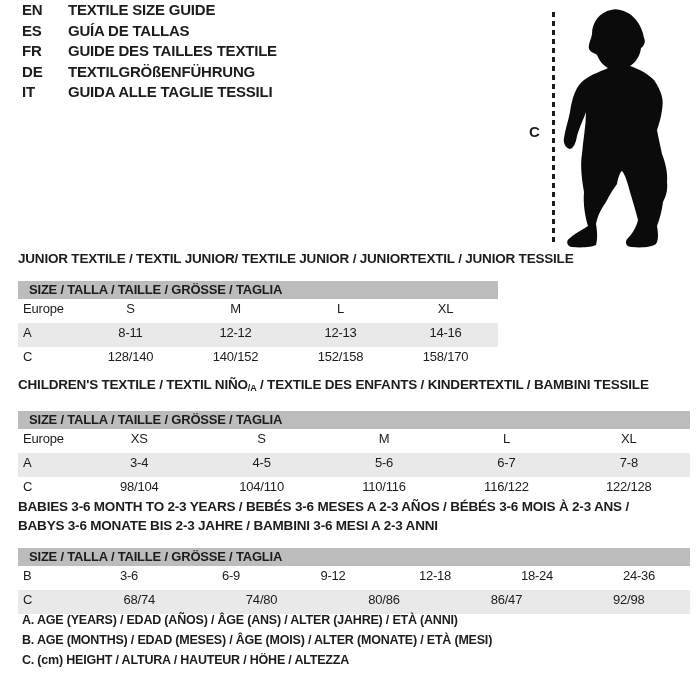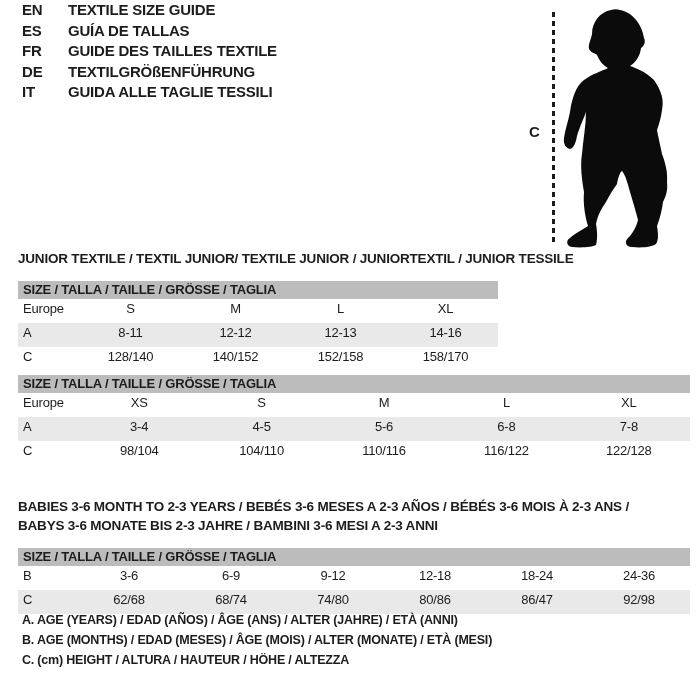--- a/index.html
+++ b/index.html
@@ -32,21 +32,21 @@
   #sections .section:nth-child(1) { top:249px; }
   #sections .section:nth-child(2) { top:375px; }
   #sections .section:nth-child(3) { top:497px; }
   .section-title { font-size:13.5px; font-weight:700; line-height:19px; margin-bottom:13px; }
   .section-title .sub { font-size:9px; vertical-align:-2px; }
   #sections .section:nth-child(1) .s-table { width:480px; }
   #sections .section:nth-child(2) .s-table { width:672px; }
   #sections .section:nth-child(3) .s-table { width:672px; }
   .size-bar {
     height:18px; line-height:18px; background:#bcbcbc;
-    font-size:13px; font-weight:700; padding-left:5px;
+    font-size:13px; font-weight:700; padding-left:11px;
     box-sizing:border-box;
   }
   .trow { display:flex; height:24px; line-height:20px; font-size:13px; font-weight:400; }
   .trow.shaded { background:#e9e9e9; }
   .tlabel { width:60px; padding-left:5px; box-sizing:border-box; text-align:left; }
   .tcell { flex:1; text-align:center; }
 
   
   .footnotes { position:absolute; left:22px; top:610px; }
   .footnote-line { font-size:12.5px; font-weight:700; line-height:20px; }
@@ -148,36 +148,39 @@
           <div class="trow">
             <div class="tlabel">C</div>
             <div class="tcell">128/140</div>
             <div class="tcell">140/152</div>
             <div class="tcell">152/158</div>
             <div class="tcell">158/170</div>
           </div>
         </div>
       </div>
       <div class="section">
+        <div class="section-title">
+          <div class="title-line"><span>CHILDREN'S TEXTILE / TEXTIL NIÑO</span><span class="sub">/A</span><span> / TEXTILE DES ENFANTS / KINDERTEXTIL / BAMBINI TESSILE</span></div>
+        </div>
         <div class="s-table">
           <div class="size-bar">SIZE / TALLA / TAILLE / GRÖSSE / TAGLIA</div>
           <div class="trow">
             <div class="tlabel">Europe</div>
             <div class="tcell">XS</div>
             <div class="tcell">S</div>
             <div class="tcell">M</div>
             <div class="tcell">L</div>
             <div class="tcell">XL</div>
           </div>
           <div class="trow shaded">
             <div class="tlabel">A</div>
             <div class="tcell">3-4</div>
             <div class="tcell">4-5</div>
             <div class="tcell">5-6</div>
-            <div class="tcell">6-8</div>
+            <div class="tcell">6-7</div>
             <div class="tcell">7-8</div>
           </div>
           <div class="trow">
             <div class="tlabel">C</div>
             <div class="tcell">98/104</div>
             <div class="tcell">104/110</div>
             <div class="tcell">110/116</div>
             <div class="tcell">116/122</div>
             <div class="tcell">122/128</div>
           </div>
@@ -194,21 +197,20 @@
             <div class="tlabel">B</div>
             <div class="tcell">3-6</div>
             <div class="tcell">6-9</div>
             <div class="tcell">9-12</div>
             <div class="tcell">12-18</div>
             <div class="tcell">18-24</div>
             <div class="tcell">24-36</div>
           </div>
           <div class="trow shaded">
             <div class="tlabel">C</div>
-            <div class="tcell">62/68</div>
             <div class="tcell">68/74</div>
             <div class="tcell">74/80</div>
             <div class="tcell">80/86</div>
             <div class="tcell">86/47</div>
             <div class="tcell">92/98</div>
           </div>
         </div>
       </div>
     </div>
 

